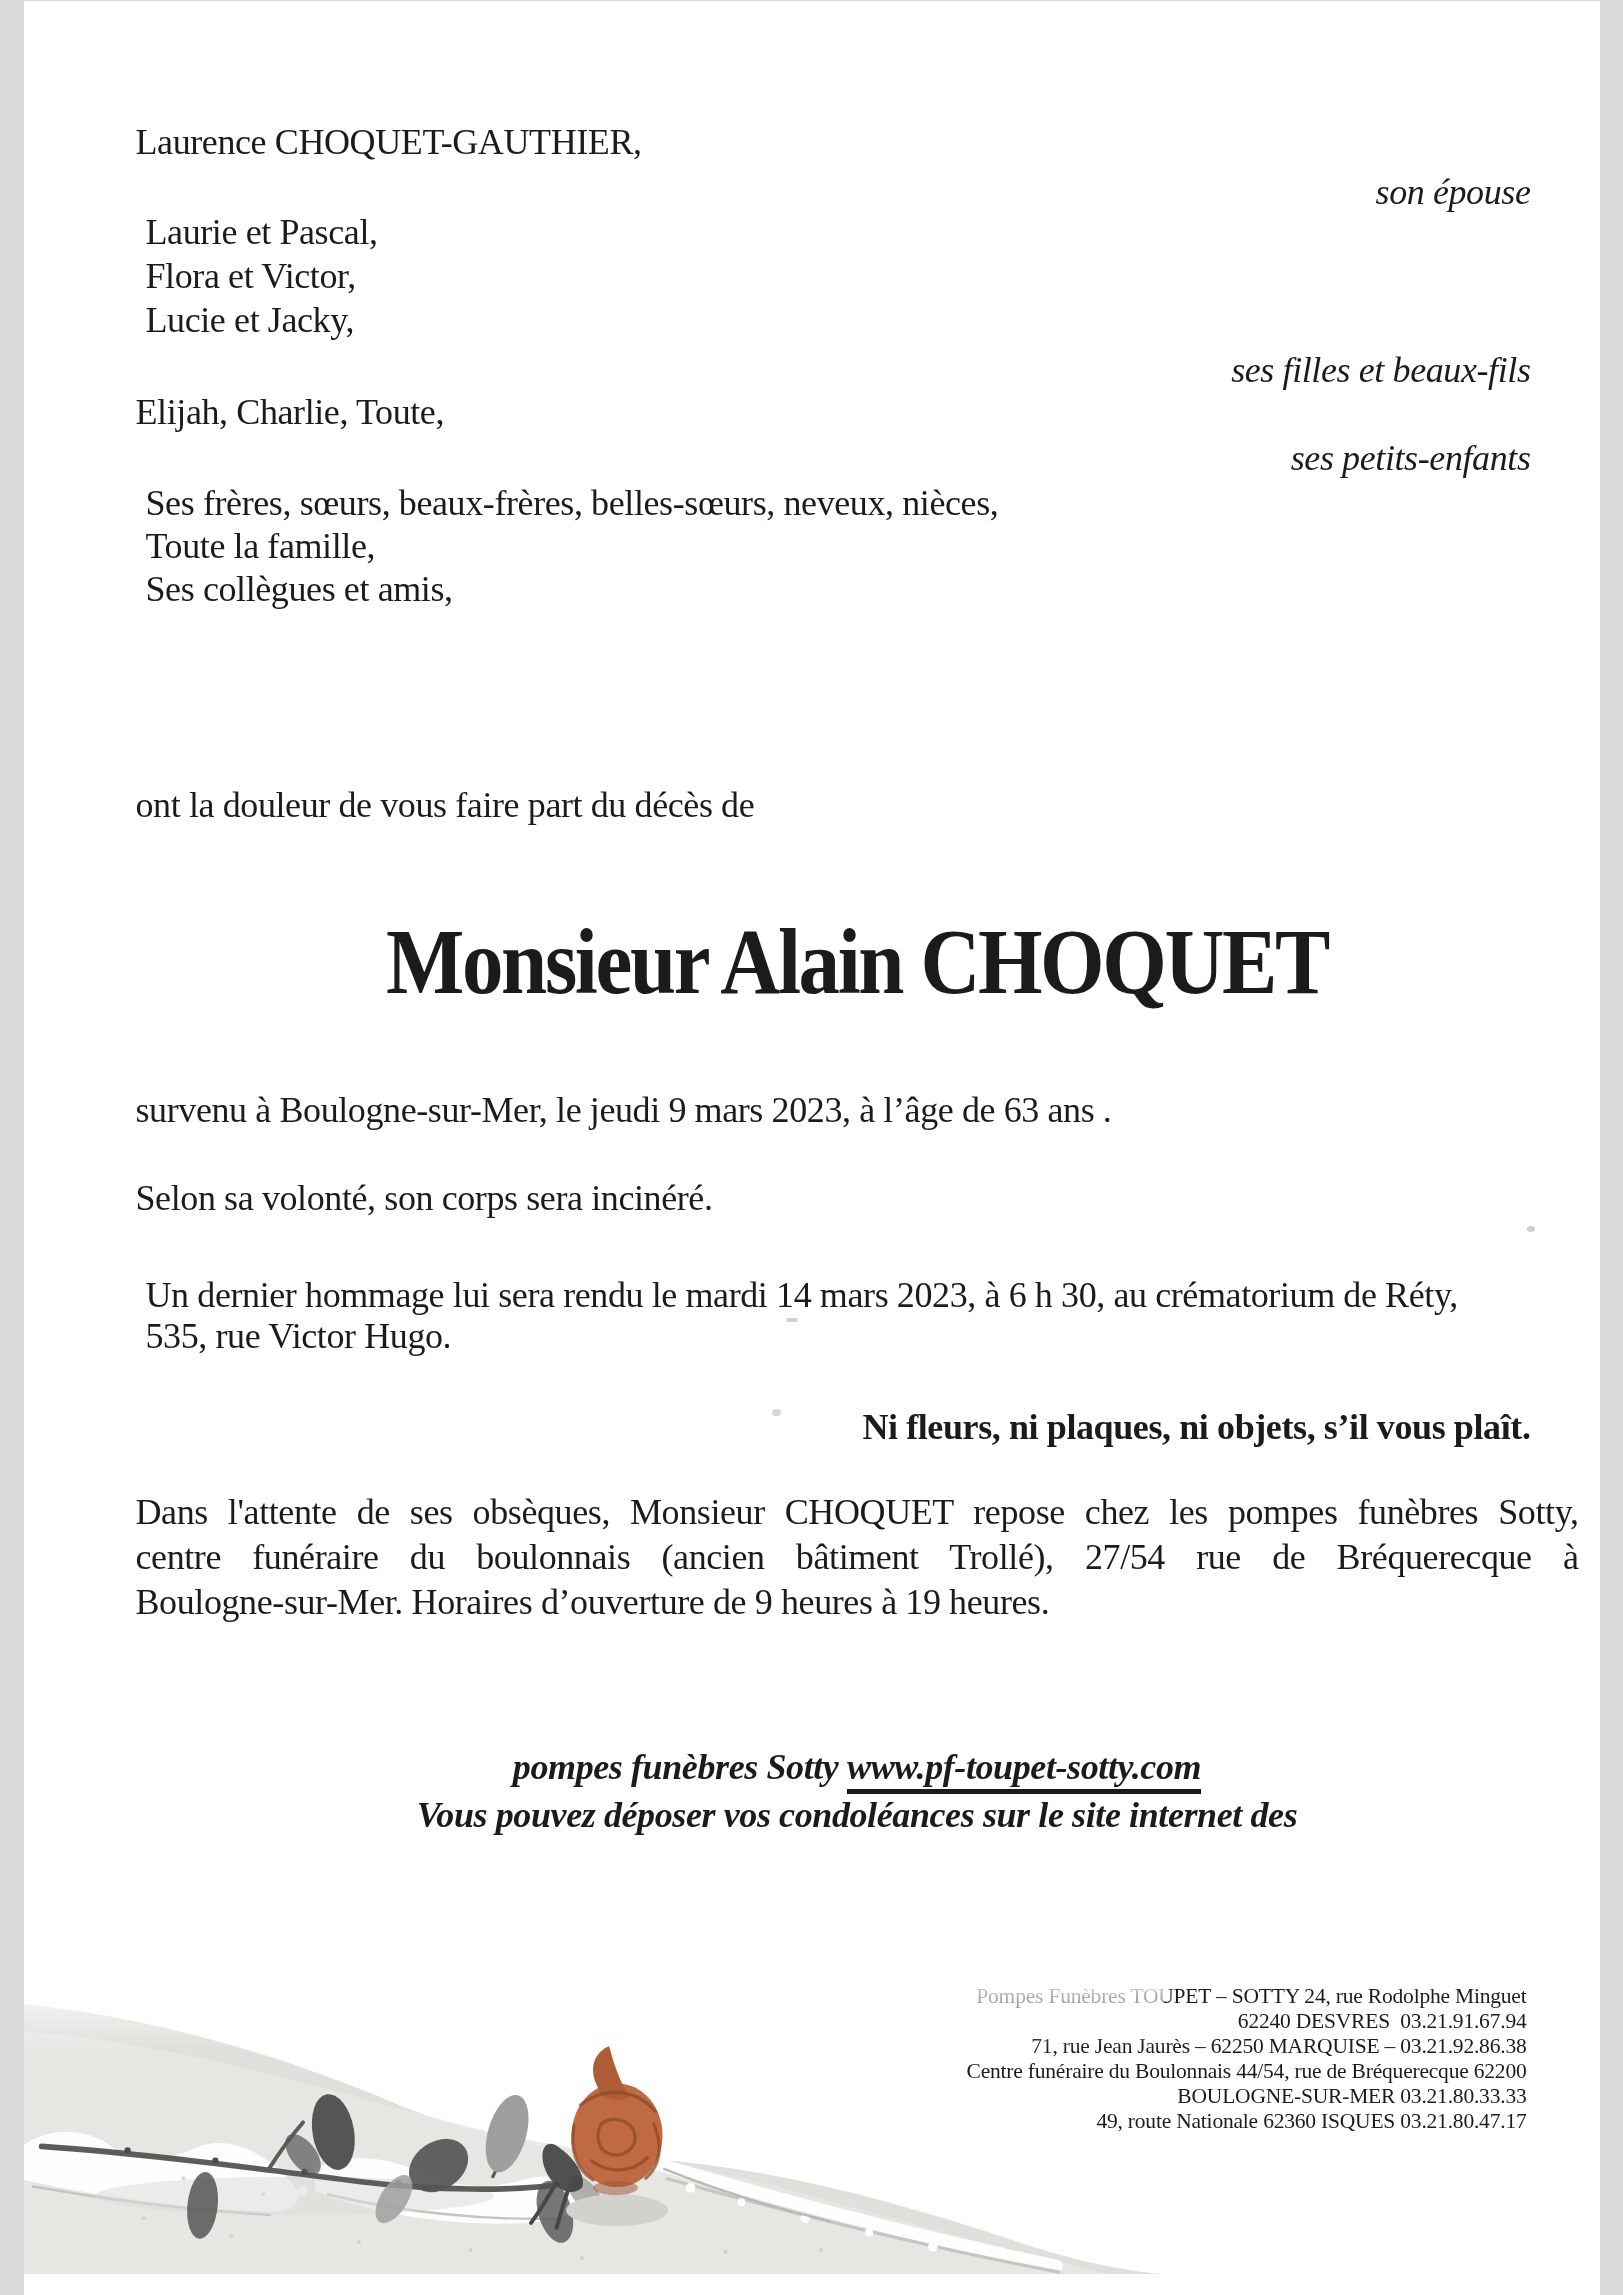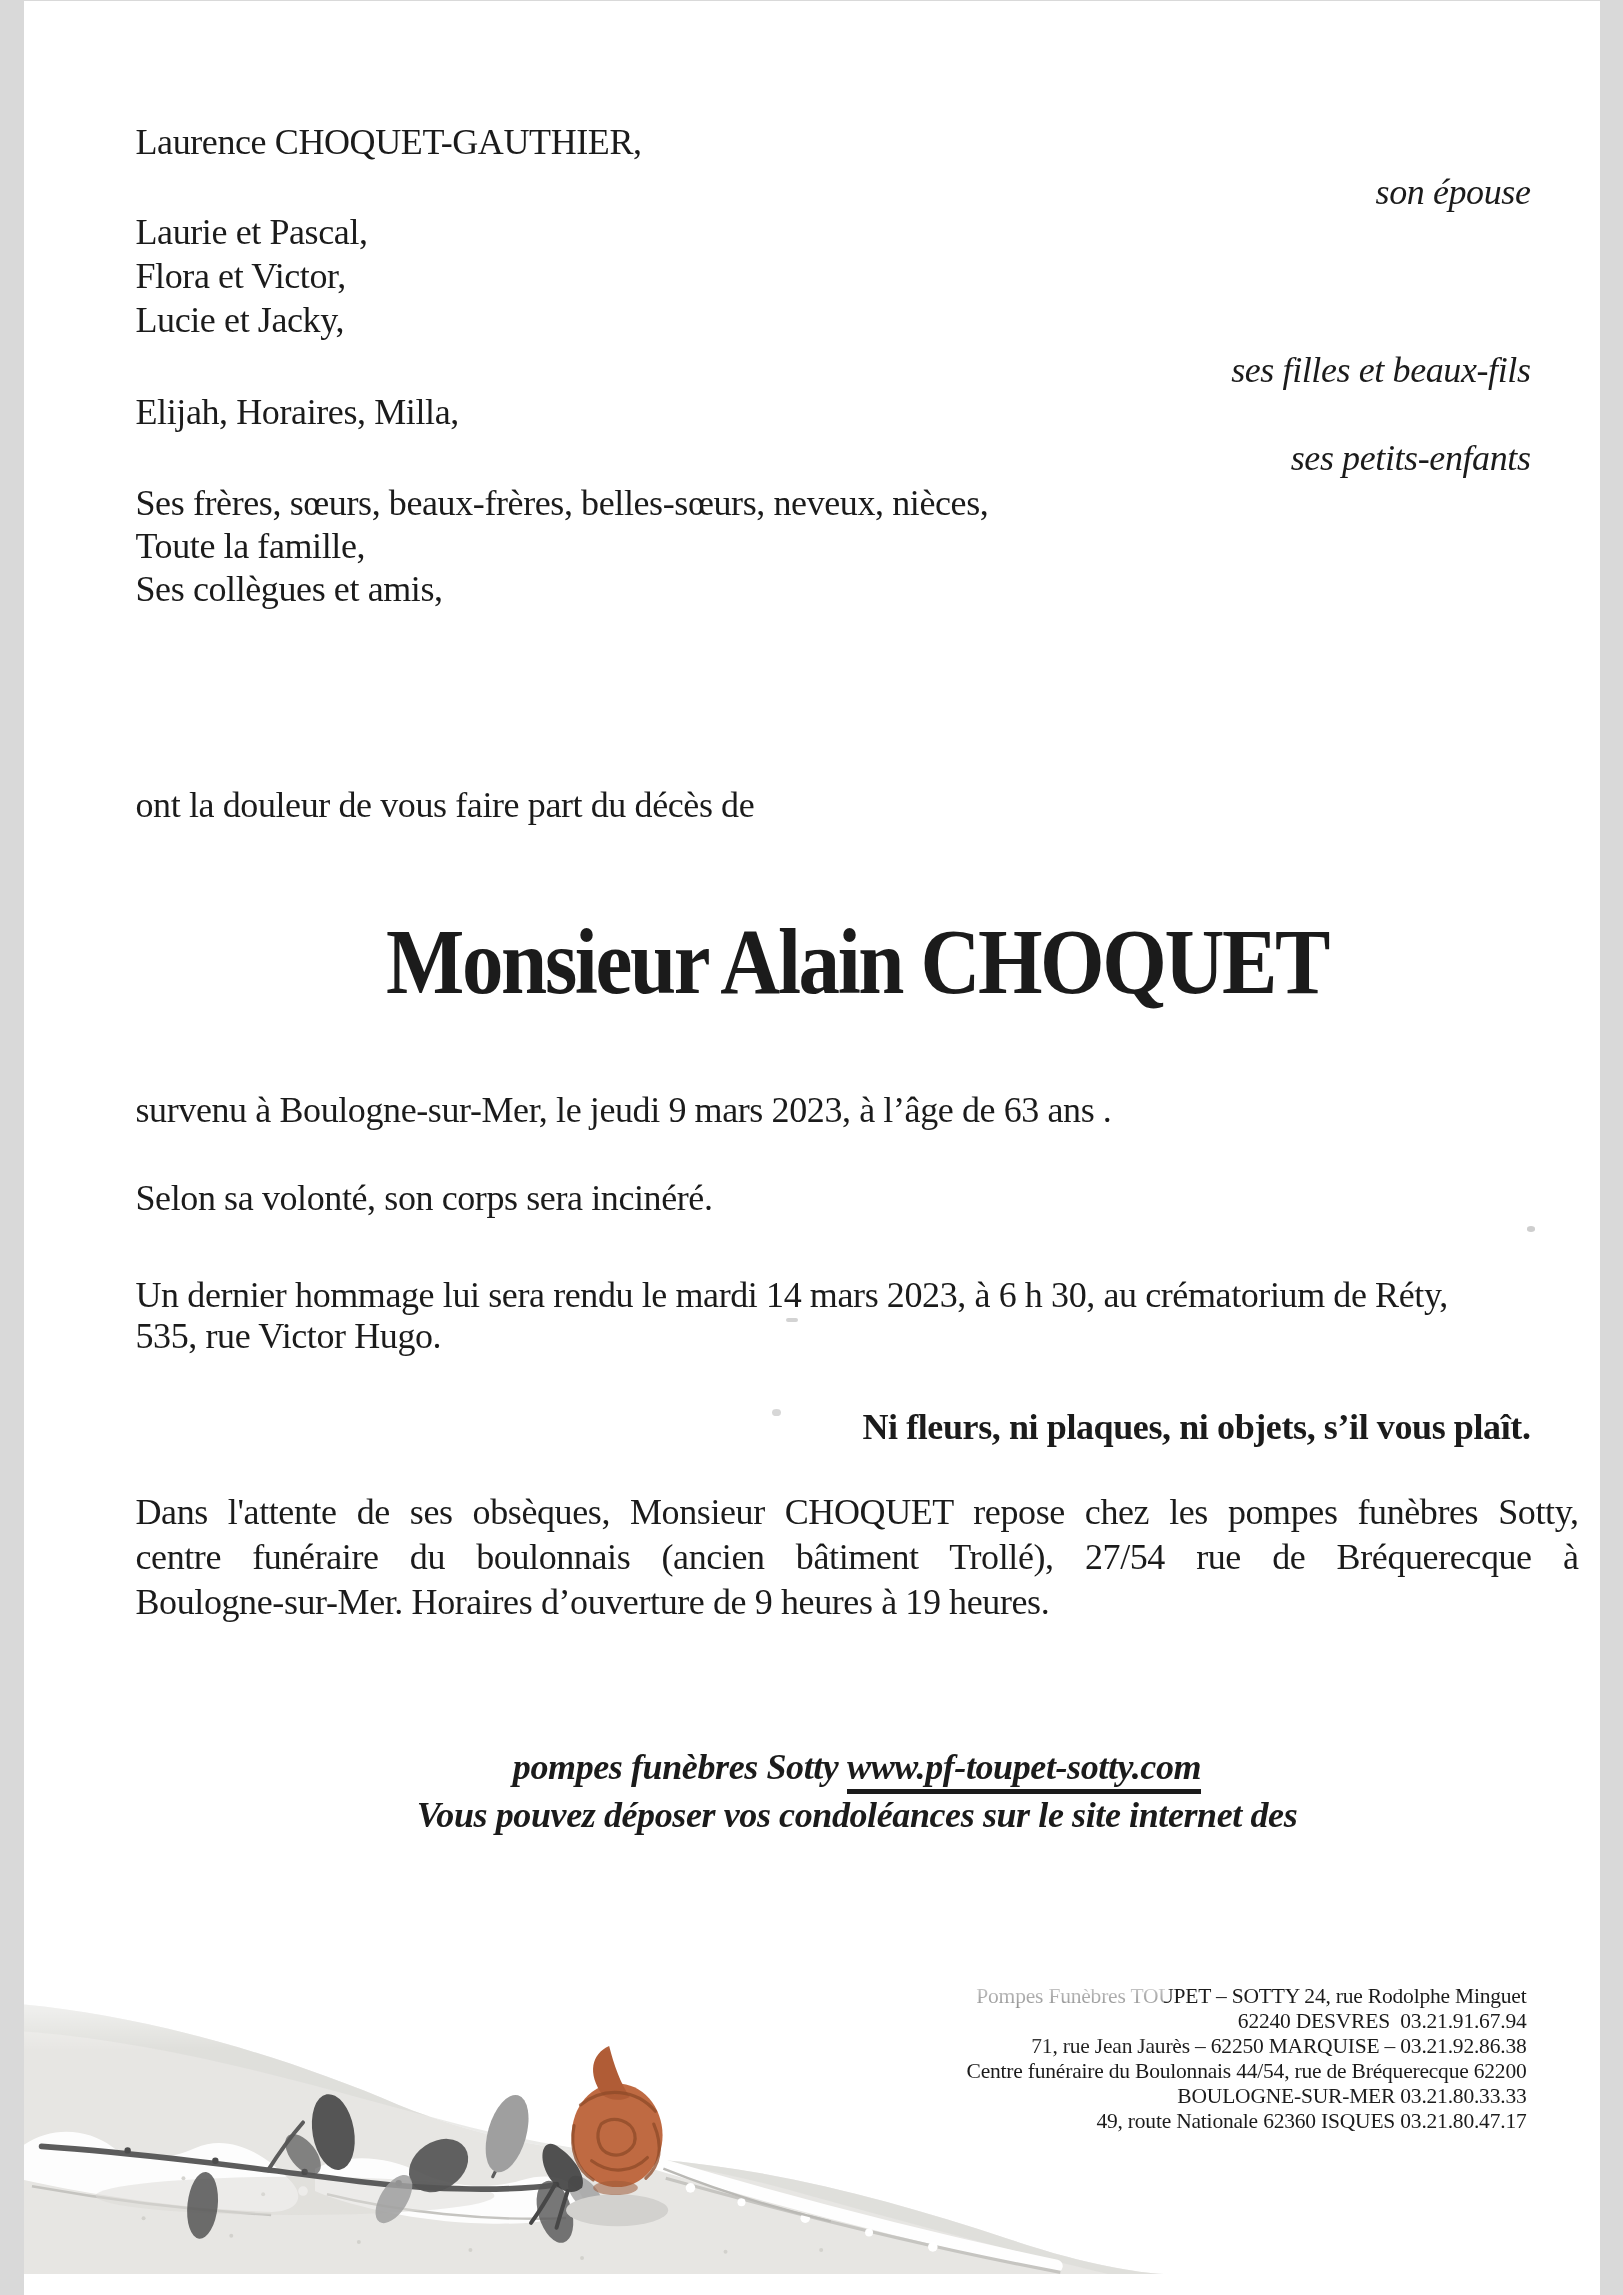--- a/index.html
+++ b/index.html
@@ -10,21 +10,21 @@
     background:#ffffff;
     font-family:"Liberation Serif","DejaVu Serif",serif;
     color:#1b1b1b;
     overflow:hidden;
   }
   .t{position:absolute;font-size:36px;line-height:43px;letter-spacing:-0.4px;white-space:nowrap;}
   .L{left:112px;}
   .R{right:69px;text-align:right;}
   .it{font-style:italic;}
   .bi{font-weight:bold;}
-  .grp{position:absolute;left:112px;font-size:36px;letter-spacing:-0.4px;white-space:nowrap;}
+  .grp{position:absolute;left:122px;font-size:36px;letter-spacing:-0.4px;white-space:nowrap;}
   .grp.lh55 div{line-height:44px;}
   .grp.lh54 div{line-height:43px;}
   .grp.lh52 div{line-height:41px;}
   .title{
     position:absolute;left:112px;top:915px;width:1443px;
     text-align:center;font-weight:bold;font-size:83px;line-height:83px;
     letter-spacing:-2.4px;white-space:nowrap;
     transform:scaleY(1.12);transform-origin:top center;
   }
   .repose{position:absolute;left:112px;top:1489px;width:1443px;font-size:36px;letter-spacing:-0.4px;}
@@ -61,21 +61,21 @@
   <div class="t R it" style="top:170px">son épouse</div>
 
   <div class="grp lh55" style="top:209px">
     <div>Laurie et Pascal,</div>
     <div>Flora et Victor,</div>
     <div>Lucie et Jacky,</div>
   </div>
 
   <div class="t R it" style="top:348px">ses filles et beaux-fils</div>
 
-  <div class="t L" style="top:390px">Elijah, Horaires, Milla,</div>
+  <div class="t L" style="top:390px">Elijah, Charlie, Toute,</div>
 
   <div class="t R it" style="top:436px">ses petits-enfants</div>
 
   <div class="grp lh54" style="top:481px">
     <div>Ses frères, sœurs, beaux-frères, belles-sœurs, neveux, nièces,</div>
     <div>Toute la famille,</div>
     <div>Ses collègues et amis,</div>
   </div>
 
   <div class="t L" style="top:783px">ont la douleur de vous faire part du décès de</div>

